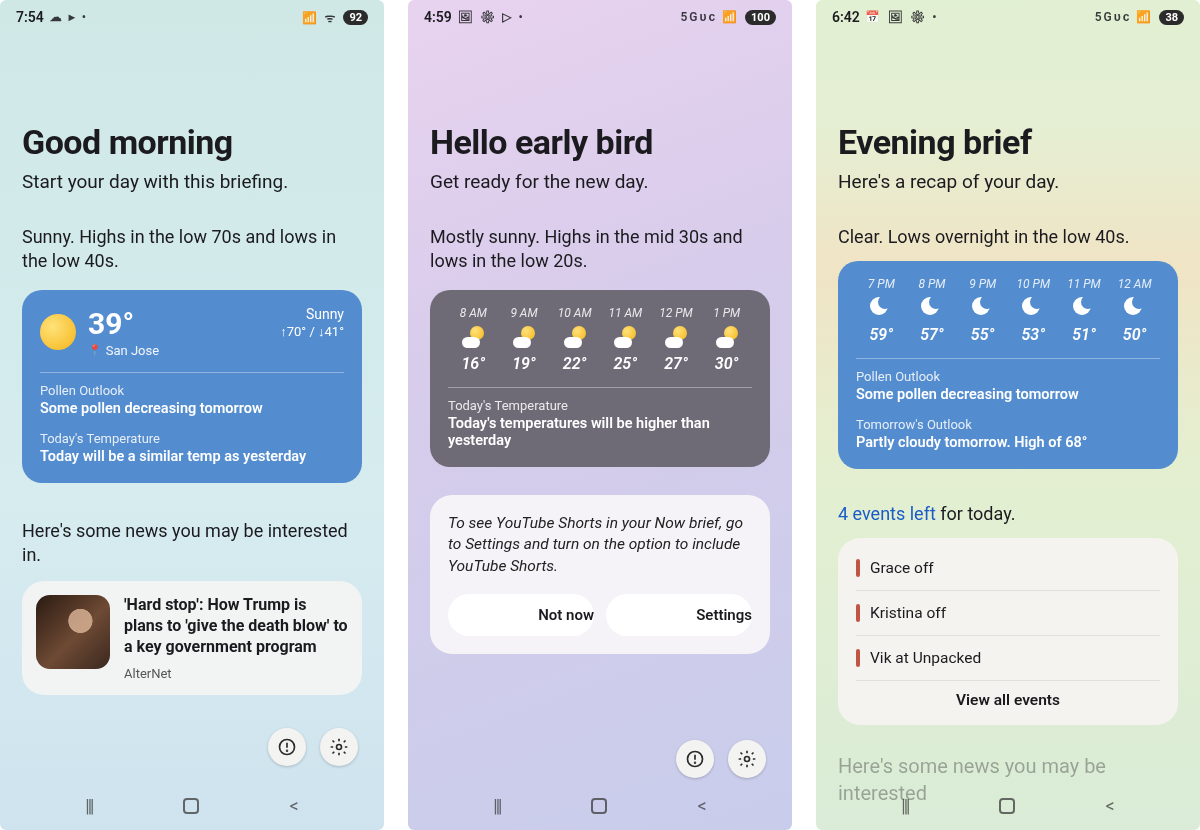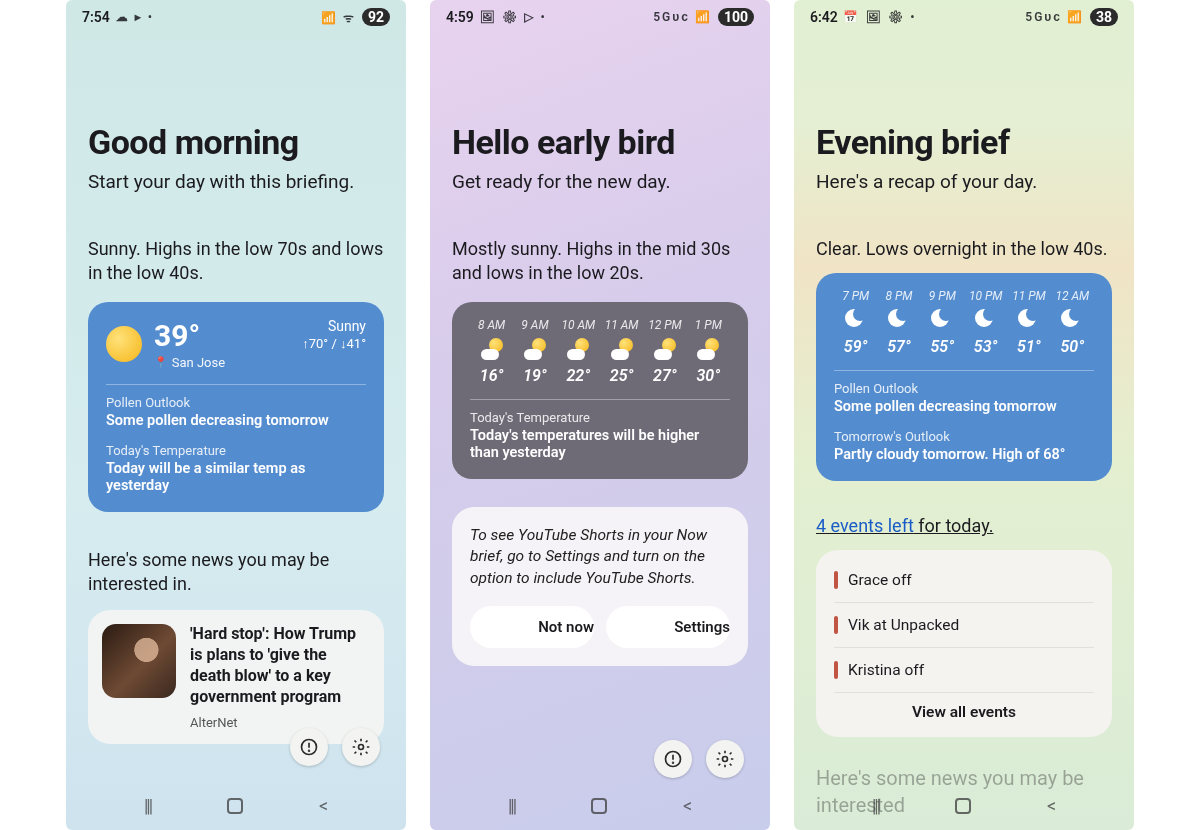--- a/index.html
+++ b/index.html
@@ -1,41 +1,41 @@
 <!DOCTYPE html>
 <html><head>
 <meta charset="utf-8">
 <style>
   * { box-sizing: border-box; margin: 0; padding: 0; }
   html, body { width: 1200px; height: 830px; font-family: -apple-system, "Segoe UI", Roboto, sans-serif; }
   body { background: #fff; display: flex; gap: 24px; justify-content: center; }
 
   .phone {
-    width: 340px; height: 830px; border-radius: 6px; overflow: hidden;
+    width: 384px; height: 830px; border-radius: 6px; overflow: hidden;
     position: relative; display: flex; flex-direction: column;
     color: #1b1b1f;
   }
   .phone1 { background: linear-gradient(180deg, #cfe8e6 0%, #d6ecef 60%, #cfe3ef 100%); }
   .phone2 { background: linear-gradient(160deg, #e8d3ef 0%, #d7cceb 40%, #c8cdeb 100%); }
   .phone3 { background: linear-gradient(180deg, #e1efd2 0%, #e5efd3 15%, #f0e4c5 32%, #e4efd0 55%, #daecd7 100%); }
 
   
   .status { display:flex; justify-content:space-between; align-items:center;
             padding: 6px 16px 0 16px; font-size: 14px; font-weight: 600; height: 28px; }
   .status .left { display:flex; align-items:center; gap:6px; }
   .status .right{ display:flex; align-items:center; gap:6px; }
   .status-icons { font-size:12px; opacity:.85; letter-spacing:2px; }
-  .batt { background:#2b2b2b; color:#fff; border-radius:10px; font-size:14px;
+  .batt { background:#2b2b2b; color:#fff; border-radius:10px; font-size:11px;
           padding:1px 6px; font-weight:700; }
 
   .content { padding: 0 22px; flex:1; overflow:hidden; }
 
   h1.greet { font-size: 34px; font-weight: 700; margin-top: 94px; letter-spacing: -0.5px; }
   .sub   { font-size: 19px; margin-top: 8px; }
-  .summary { font-size: 18px; margin-top: 44px; line-height: 1.35; }
+  .summary { font-size: 18px; margin-top: 32px; line-height: 1.35; }
 
   
   .wx-card { border-radius: 20px; margin-top: 16px; padding: 16px 18px 18px 18px; color:#fff; }
   .wx-blue { background: #538ccf; }
   .wx-grey { background: #6e6b77; }
 
   .wx-top { display:flex; justify-content:space-between; align-items:flex-start; }
   .wx-left { display:flex; align-items:center; gap:12px; }
   .sun { width:36px; height:36px; border-radius:50%; background: radial-gradient(circle at 35% 35%, #ffe27a, #f5b518); }
   .temp { font-size: 30px; font-weight: 700; }
@@ -97,21 +97,21 @@
   .nav-back { font-size:22px; }
 
   
   .prompt-card { background:#f5f3f7; border-radius:22px; margin-top:28px; padding:18px; }
   .prompt-text { font-size:15.5px; line-height:1.4; color:#222;font-style:italic; }
   .prompt-btns { display:flex; gap:12px; margin-top:16px; }
   .pill-btn { flex:1; background:#fff; border-radius:24px; text-align:right;
               padding:12px 0; font-size:15px; font-weight:600; cursor:pointer; }
 
   
-  .events-lead { font-size:18px; margin-top:34px;text-decoration:underline; }
+  .events-lead { font-size:18px; margin-top:34px; }
   .events-lead .link { color:#1a5cc7; }
   .events-card { background:#f5f3f0; border-radius:22px; margin-top:14px; padding: 8px 18px 16px; }
   .ev-row { display:flex; align-items:flex-start; gap:10px; padding:13px 0;
             border-bottom:1px solid rgba(0,0,0,.08); font-size:15.5px; }
   .ev-row:last-of-type { border-bottom:none; }
   .ev-bar { width:4px; height:18px; border-radius:2px; background:#c05544; }
   .ev-view { text-align:center; font-size:15.5px; font-weight:600; padding-top:10px; cursor:pointer; }
 
   .faded-news { font-size:20px; margin-top:28px; opacity:.35; line-height:1.35; }
 </style>
@@ -380,25 +380,25 @@
       <span class="link">4 events left</span><span> for today.</span>
     </div>
 
     <div class="events-card">
       <div class="ev-row">
           <span class="ev-bar"></span>
           <span>Grace off</span>
         </div>
       <div class="ev-row">
           <span class="ev-bar"></span>
-          <span>Vik at Unpacked</span>
+          <span>Kristina off</span>
         </div>
       <div class="ev-row">
           <span class="ev-bar"></span>
-          <span>Kristina off</span>
+          <span>Vik at Unpacked</span>
         </div>
       <div class="ev-view">View all events</div>
     </div>
 
     <div class="faded-news">Here's some news you may be interested</div>
   </div>
 
   <div class="navbar">
     <span class="nav-recent">|||</span>
     <span class="nav-home"></span>

